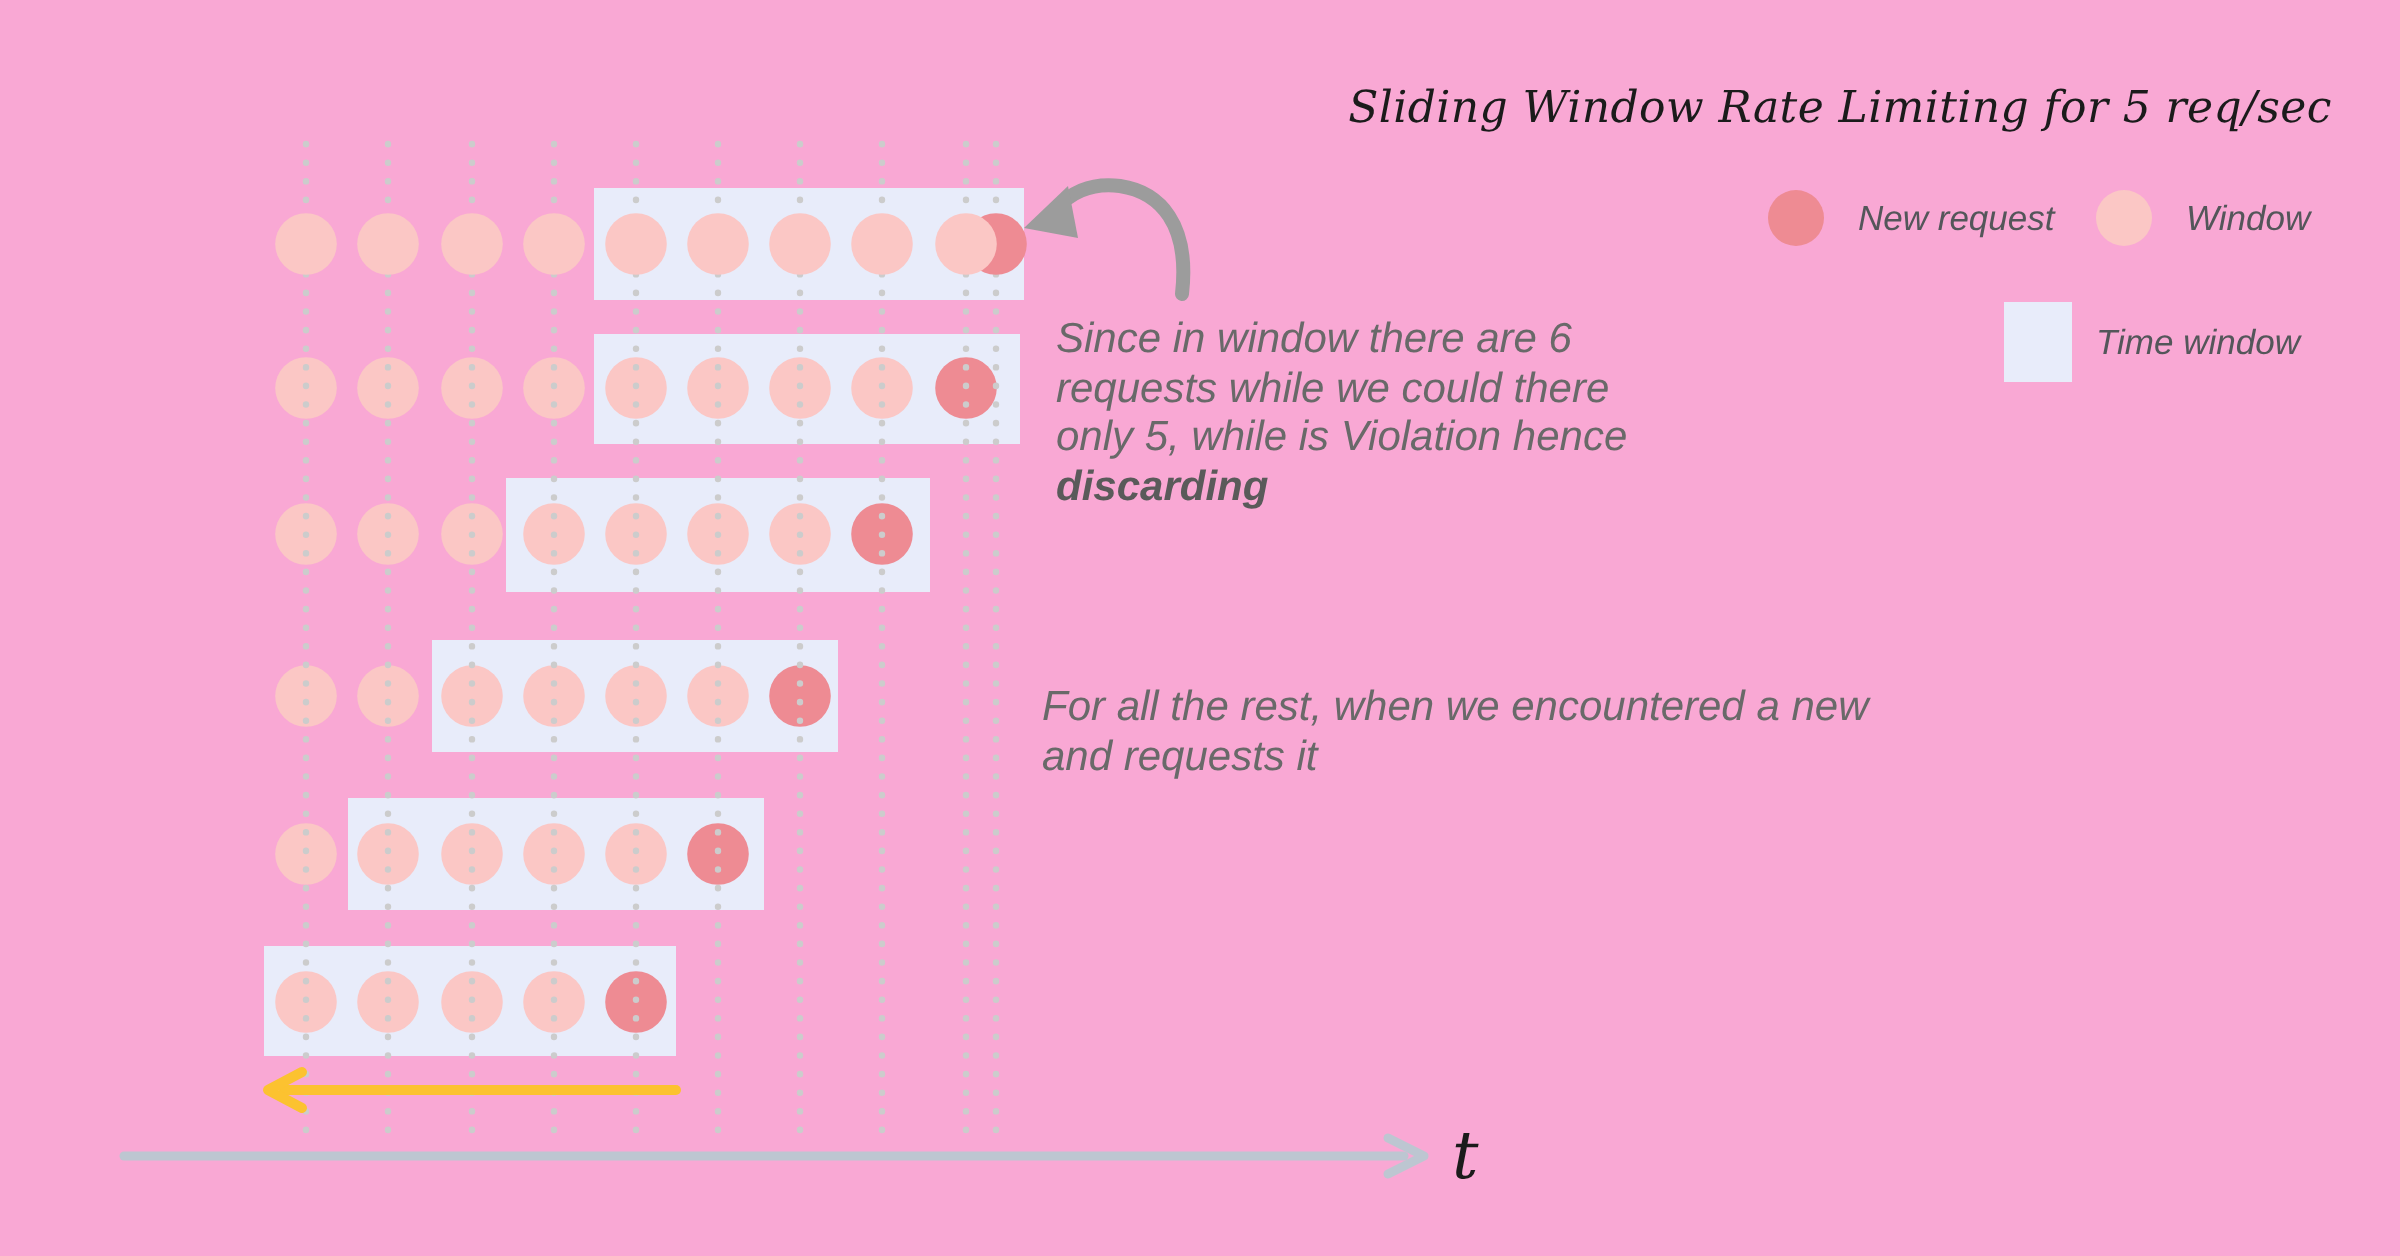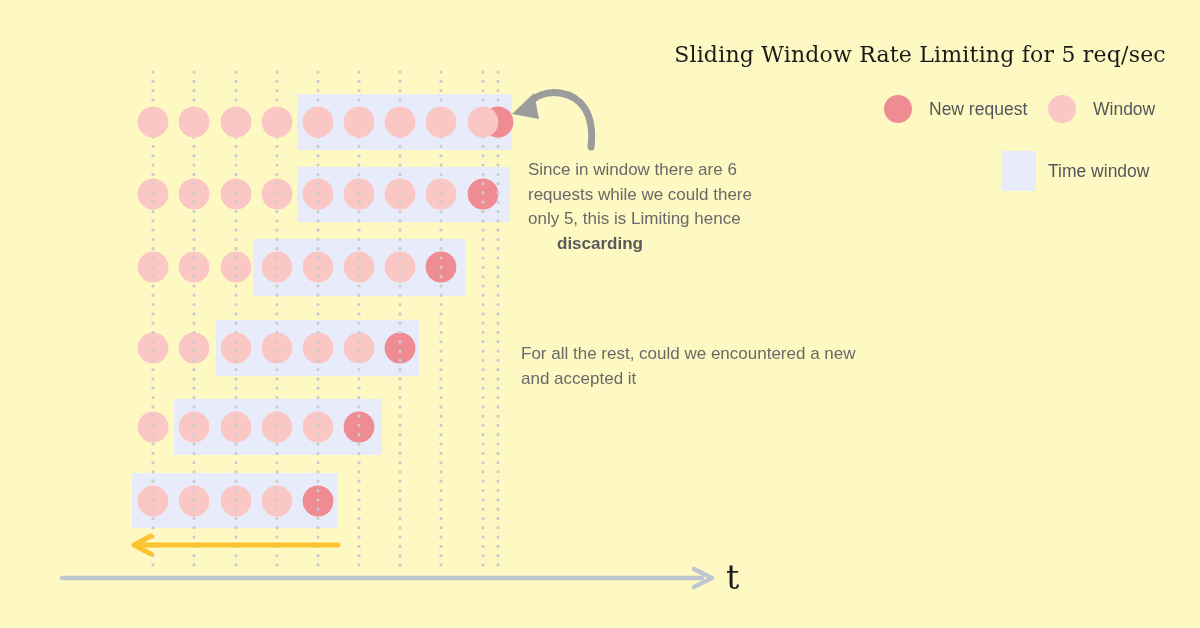--- a/index.html
+++ b/index.html
@@ -1,31 +1,32 @@
 <!DOCTYPE html>
 <html><head>
 <meta charset="utf-8">
 <style>
   html,body{margin:0;padding:0;background:#ffffff;}
   #canvas{
-    position:relative;width:1200px;height:628px;background:#fef9c3;overflow:hidden;
+    position:relative;width:1200px;height:628px;background:#f9a8d4;overflow:hidden;
     font-family:"Liberation Sans",sans-serif;
+    font-style:italic;
   }
   #diagram{position:absolute;left:0;top:0;}
   .page-title{
     position:absolute;left:640px;top:42px;width:560px;text-align:center;
     font-family:"DejaVu Serif",serif;font-size:22px;color:#1b1b1b;letter-spacing:.2px;
     white-space:nowrap;
   }
   .legend-item{position:absolute;display:flex;align-items:center;gap:17px;justify-content:flex-end;}
   .legend-item .dot{width:28px;height:28px;border-radius:50%;flex:0 0 auto;}
   .legend-item .box{width:34px;height:40px;flex:0 0 auto;}
   .legend-label{font-size:17.5px;color:#54565a;white-space:nowrap;}
-  .note{position:absolute;font-size:17px;color:#696969;line-height:24.6px;white-space:nowrap;}
-  .note .bold-line{font-weight:bold;color:#5a5a5a;margin-left:29px;}
+  .note{position:absolute;font-size:21px;color:#696969;line-height:24.6px;white-space:nowrap;}
+  .note .bold-line{font-weight:bold;color:#5a5a5a;}
   .axis-label{
     position:absolute;left:726px;top:558px;
     font-family:"DejaVu Serif",serif;font-size:33px;color:#1b1b1b;
   }
 </style>
 </head>
 <body>
 
 <div id="canvas">
 
@@ -112,24 +113,24 @@
   </div>
 
   <div class="legend-item" style="left:1002px;top:151px;gap:12px;">
     <span class="box" style="background: rgb(232, 236, 250);"></span>
     <span class="legend-label">Time window</span>
   </div>
 
   <div class="note" style="left:528px;top:158px;">
     <div>Since in window there are 6</div>
     <div>requests while we could there</div>
-    <div>only 5, this is Limiting hence</div>
+    <div>only 5, while is Violation hence</div>
     <div class="bold-line">discarding</div>
   </div>
 
   <div class="note" style="left:521px;top:342px;">
-    <div>For all the rest, could we encountered a new</div>
-    <div>and accepted it</div>
+    <div>For all the rest, when we encountered a new</div>
+    <div>and requests it</div>
   </div>
 
   <div class="axis-label">t</div>
 
 </div>
 
 </body></html>

